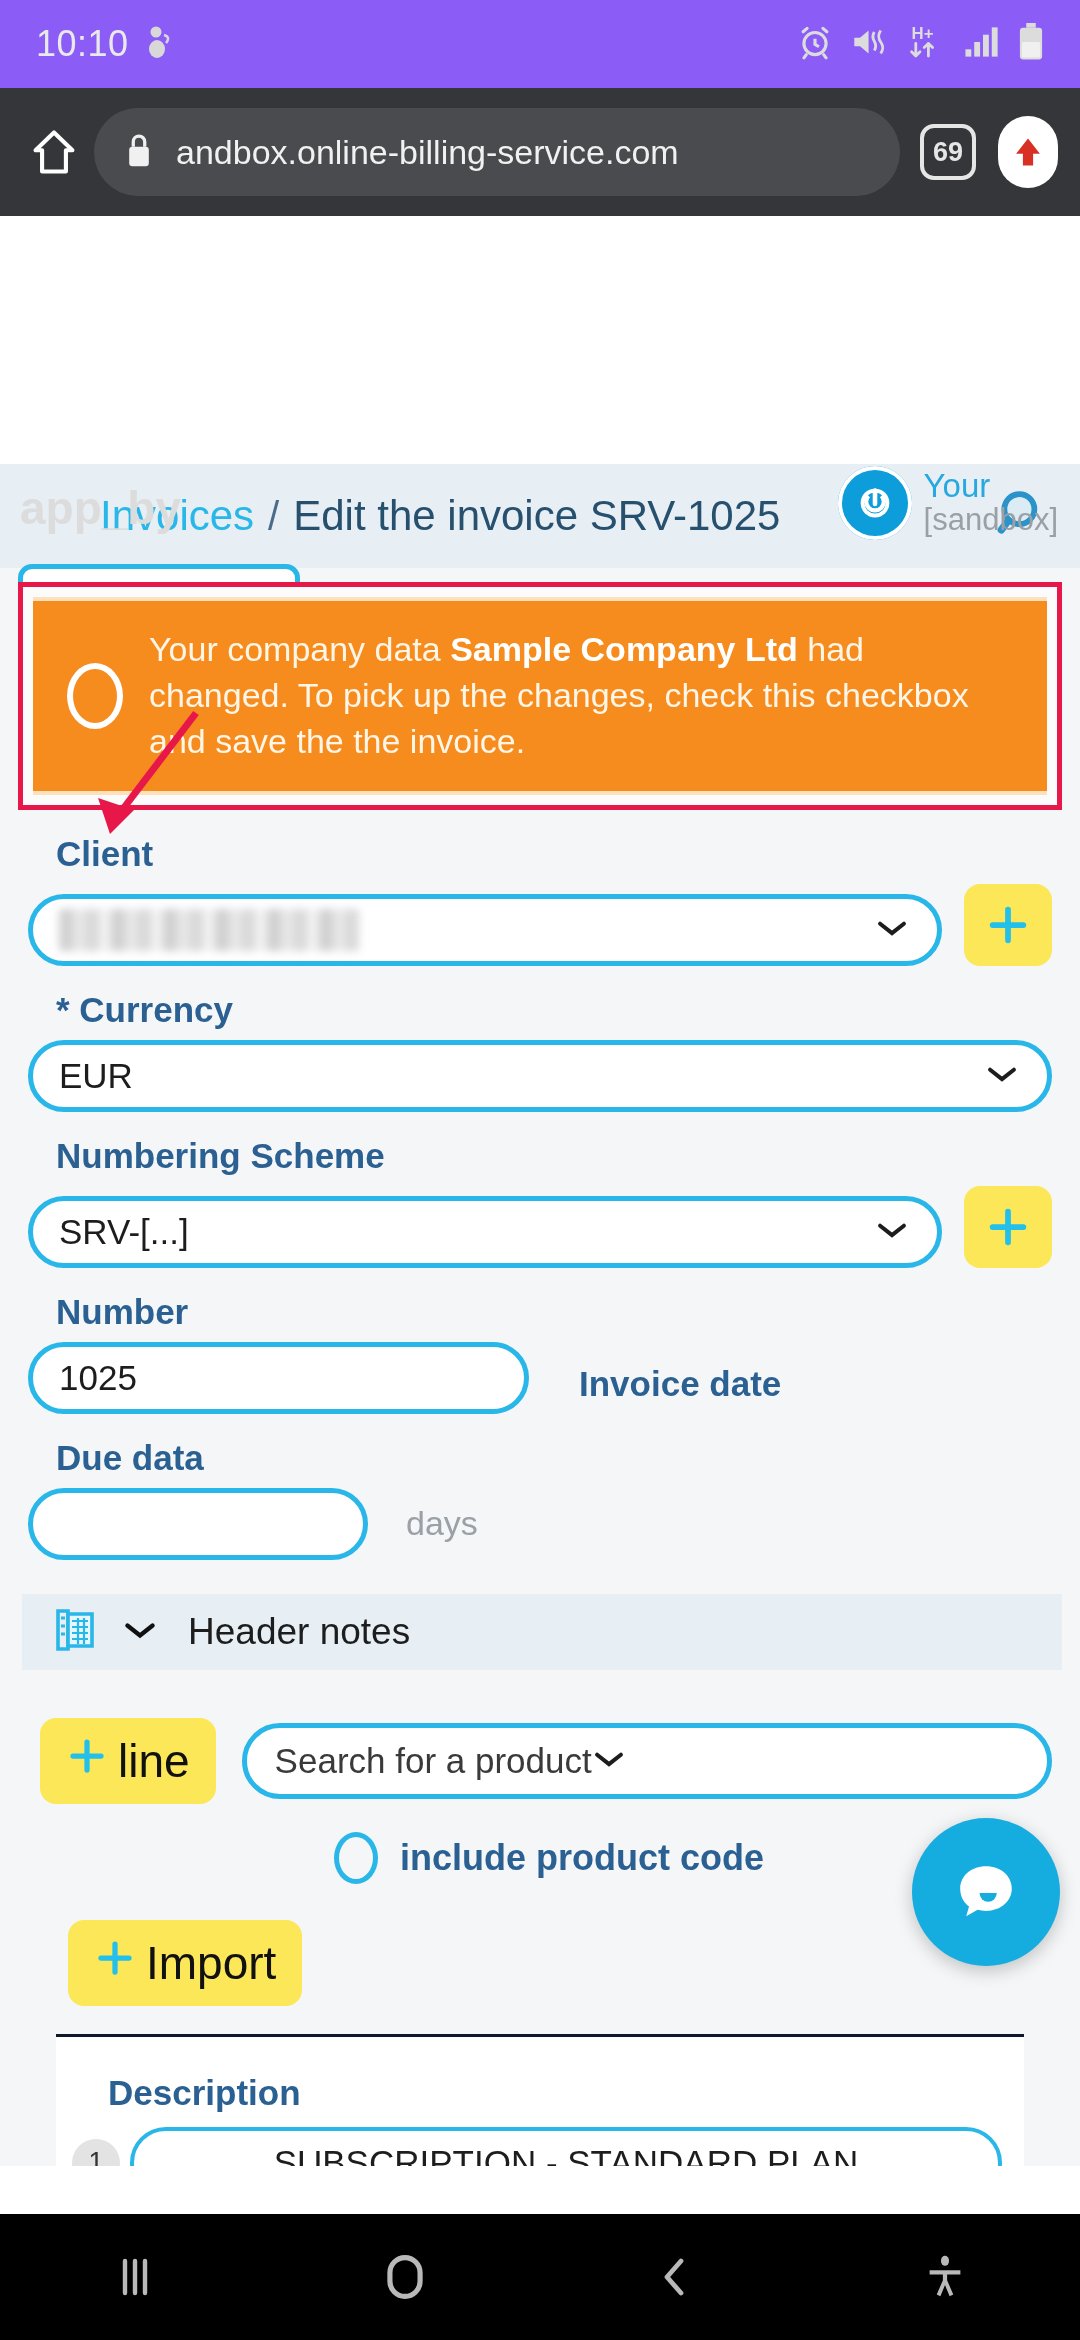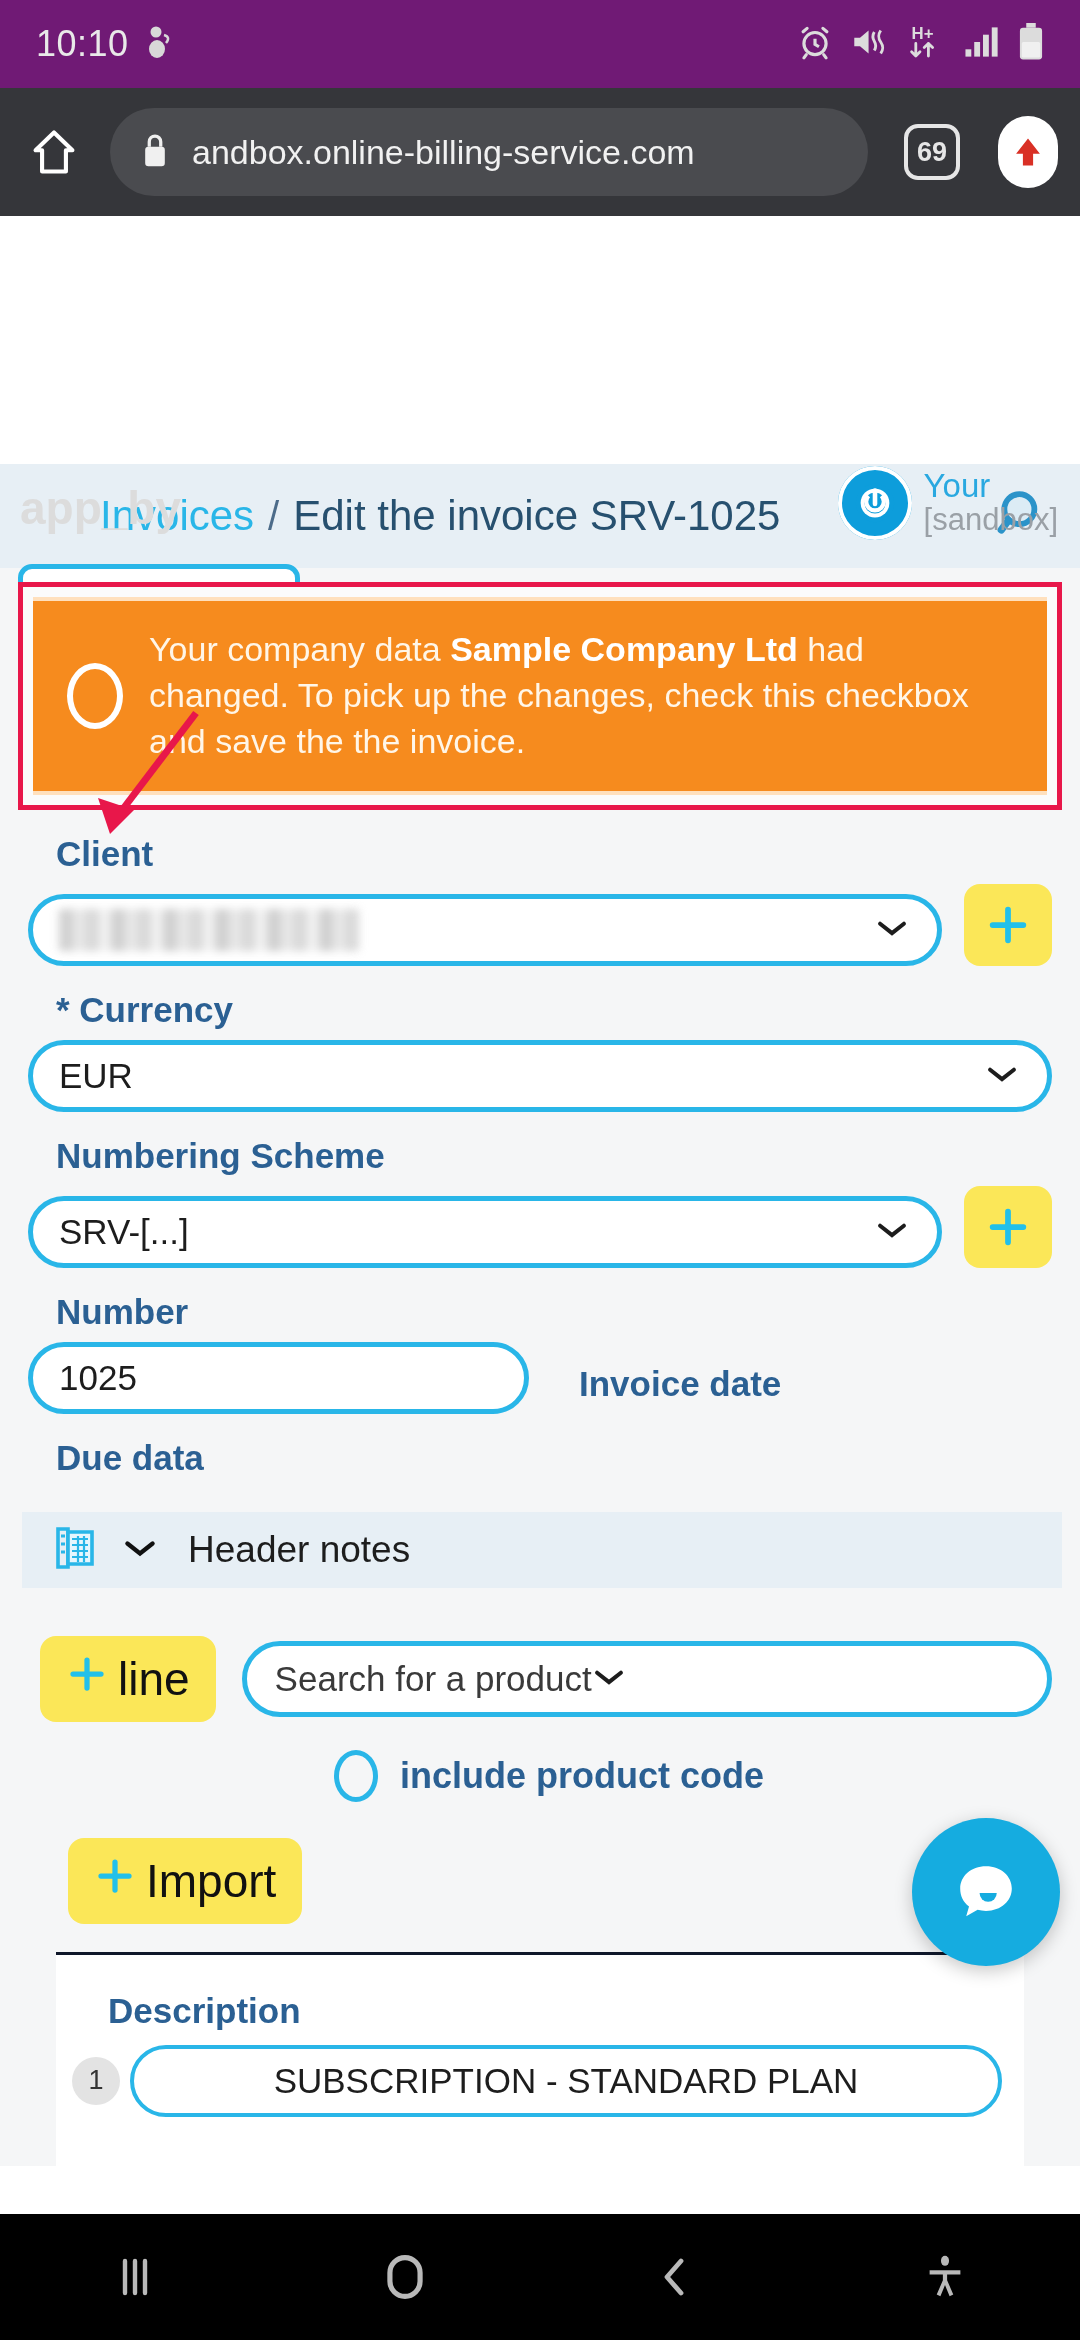--- a/index.html
+++ b/index.html
@@ -6,33 +6,33 @@
   html, body {
     width: 1080px; height: 2340px;
     font-family: "Liberation Sans", sans-serif;
     background: #ffffff;
     overflow: hidden;
   }
   .screen { position: relative; width: 1080px; height: 2340px; }
 
   
   .statusbar {
-    height: 88px; background: #701a75; color: #e8e8e8;
+    height: 88px; background: #8b5cf6; color: #e8e8e8;
     display: flex; align-items: center; justify-content: space-between;
     padding: 0 36px;
   }
   .sb-left { display: flex; align-items: center; gap: 16px; }
   .sb-time { font-size: 36px; letter-spacing: .5px; color: #e9e9e9; }
   .sb-right { display: flex; align-items: center; gap: 16px; }
   .ico { display: inline-block; }
 
   
   .browserbar {
     height: 128px; background: #35363a;
-    display: flex; align-items: center; padding: 0 22px; gap: 24px;
+    display: flex; align-items: center; padding: 0 22px; gap: 8px;
   }
   .home-btn { width: 64px; height: 64px; display: flex; align-items: center; justify-content: center; }
   .omnibox {
     flex: 1; height: 88px; background: #4a4b4f; border-radius: 44px;
     display: flex; align-items: center; padding: 0 30px; gap: 22px;
   }
   .omnibox .url {
     color: #f1f1f1; font-size: 34px; white-space: nowrap; overflow: hidden;
   }
   .tabcount {
@@ -400,20 +400,26 @@
           <div class="pill">
             <span class="val">1025</span>
           </div>
         </div>
         <div class="col">
           <div class="lbl">Invoice date</div>
         </div>
       </div>
 
       <div class="lbl">Due data</div>
+      <div class="row" style="align-items:center;">
+        <div class="pill" style="width:340px;flex:0 0 auto;">
+          <span class="val"></span>
+        </div>
+        <span class="suffix">days</span>
+      </div>
     </div>
 
     <div class="notes">
       <span>
         <svg width="52" height="52" viewBox="0 0 26 26" fill="none" stroke="#29b6e8" stroke-width="1.8">
           <path d="M4 3.5h5v19H4z"></path>
             <path d="M9 5h12v16H9z" fill="#e6f6fd"></path>
           <path d="M11 8.5h8M11 11.5h8M11 14.5h8M11 17.5h8M14 7v13M17 7v13" stroke-width="1.1"></path>
           <path d="M5.5 7h2M5.5 11h2M5.5 15h2" stroke-width="1.4"></path>
         </svg>

